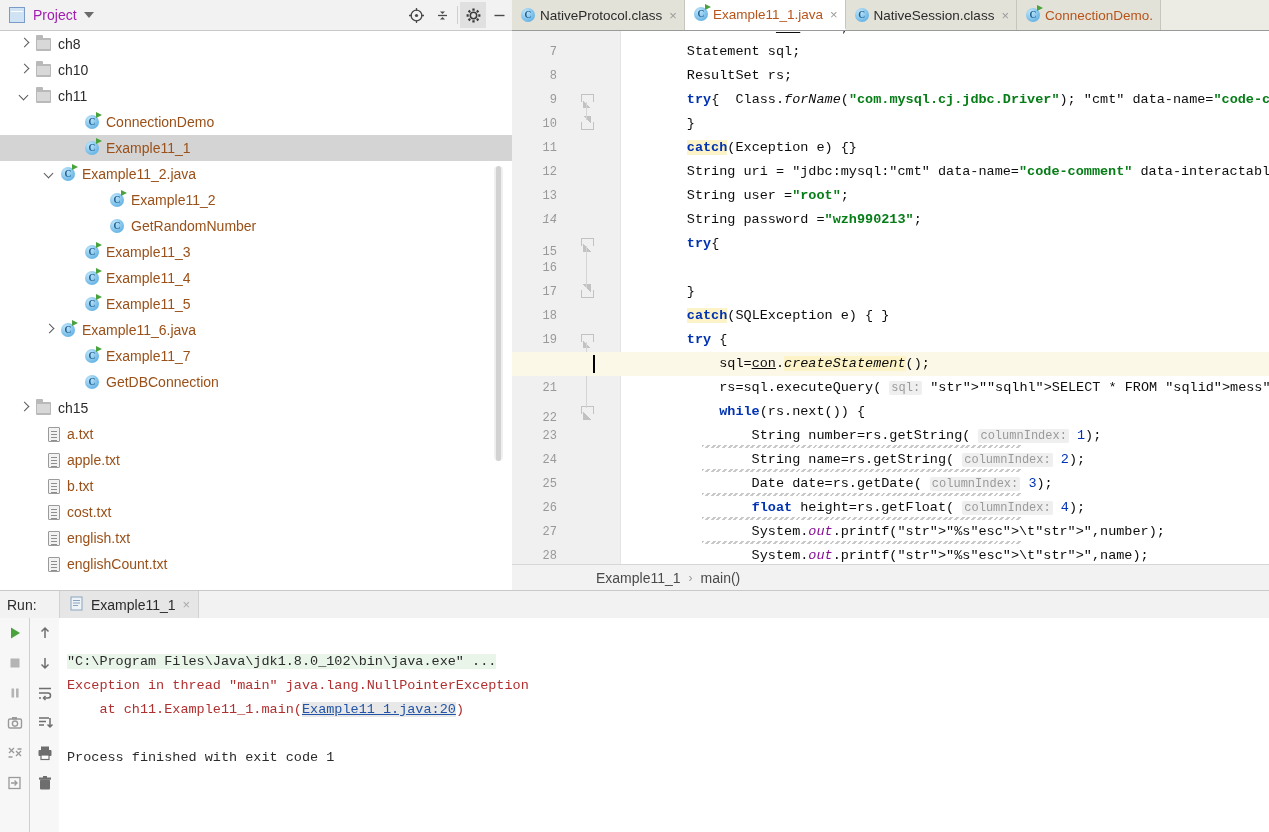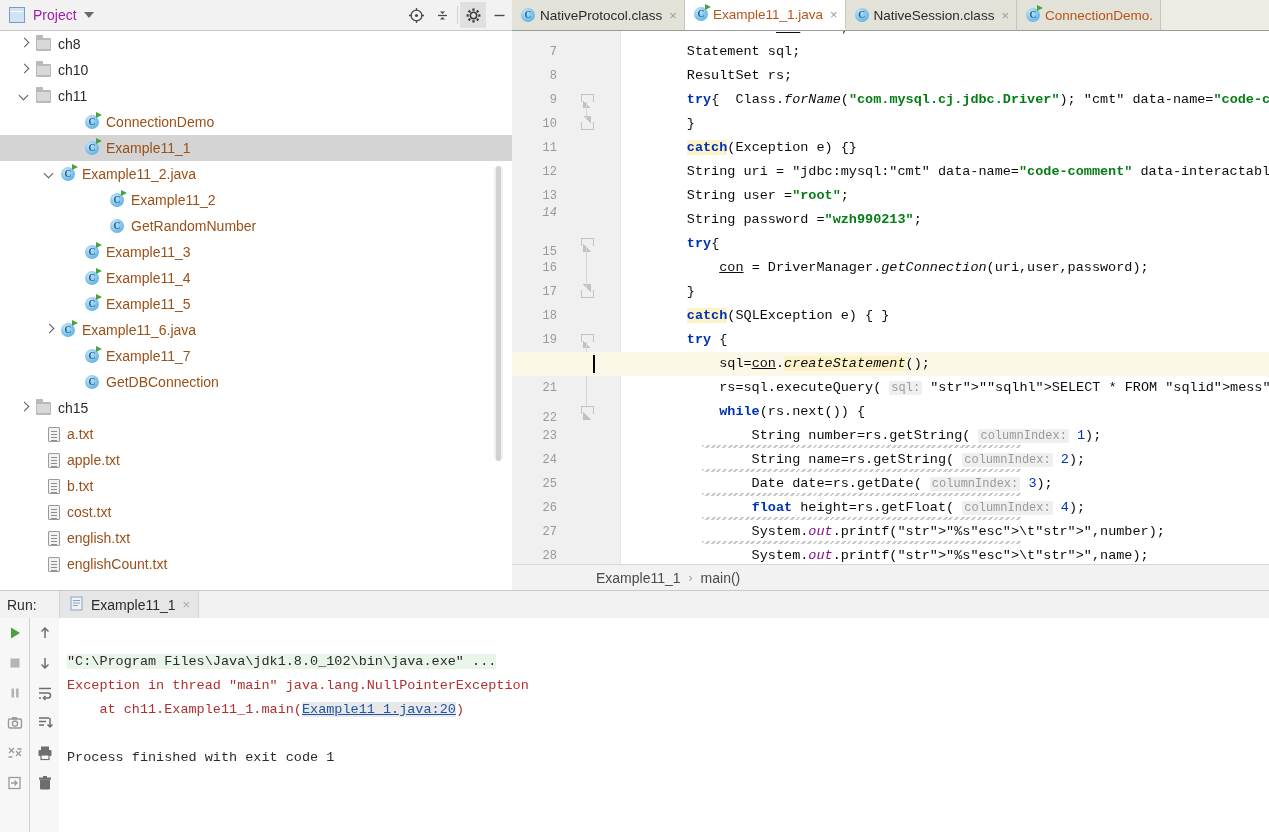--- a/index.html
+++ b/index.html
@@ -353,21 +353,21 @@
         <div class="num" style="top: -15px; line-height: 24px; height: 24px;">6</div>
         <div class="num" style="top: 9px; line-height: 24px; height: 24px;">7</div>
         <div class="num" style="top: 33px; line-height: 24px; height: 24px;">8</div>
         <div class="num" style="top: 57px; line-height: 24px; height: 24px;">9</div>
         <div class="fold start" style="top: 61px;"></div>
         <div class="num" style="top: 81px; line-height: 24px; height: 24px;">10</div>
         <div class="fold end" style="top: 85px;"></div>
         <div class="num" style="top: 105px; line-height: 24px; height: 24px;">11</div>
         <div class="num" style="top: 129px; line-height: 24px; height: 24px;">12</div>
         <div class="num" style="top: 153px; line-height: 24px; height: 24px; text-align: right;">13</div>
-        <div class="num" style="top: 170px; line-height: 24px; height: 24px; font-style: italic;">14</div>
+        <div class="num" style="top: 177px; line-height: 24px; height: 24px; font-style: italic;">14</div>
         <div class="num" style="top: 209px; line-height: 24px; height: 24px;">15</div>
         <div class="fold start" style="top: 205px;"></div>
         <div class="num" style="top: 225px; line-height: 24px; height: 24px;">16</div>
         <div class="num" style="top: 249px; line-height: 24px; height: 24px;">17</div>
         <div class="fold end" style="top: 253px;"></div>
         <div class="num" style="top: 273px; line-height: 24px; height: 24px;">18</div>
         <div class="num" style="top: 297px; line-height: 24px; height: 24px;">19</div>
         <div class="fold start" style="top: 301px;"></div>
         <div class="num" style="top: 321px; line-height: 24px; height: 24px;">20</div>
         <div class="num" style="top: 345px; line-height: 24px; height: 24px;">21</div>
@@ -386,21 +386,20 @@
   <div class="codeline" style="top: -15px;">        Connection <span class="fld">con</span> <span class="kw">null</span>;</div>
       <div class="codeline" style="top: 9px;">        Statement sql;</div>
       <div class="codeline" style="top: 33px;">        ResultSet rs;</div>
       <div class="codeline" style="top: 57px;">        <span class="kw">try</span>{  Class.<span class="mth">forName</span>(<span class="str">"com.mysql.cj.jdbc.Driver"</span>); <span class="&lt;span">"cmt"</span> data-name=<span class="str">"code-comment"</span> data-interactable=&gt;//加载JDBC_MySQL驱动</div>
       <div class="codeline" style="top: 81px;">        }</div>
       <div class="codeline" style="top: 105px;">        <span class="kw warnbg">catch</span>(Exception e) {}</div>
       <div class="codeline" style="top: 129px;">        String uri = "jdbc:mysql:<span class="&lt;span">"cmt"</span> data-name=<span class="str">"code-comment"</span> data-interactable=&gt;//localhost:3306/students?useSSL=true";</div>
       <div class="codeline" style="top: 153px;">        String user =<span class="str">"root"</span>;</div>
       <div class="codeline" style="top: 177px;">        String password =<span class="str">"wzh990213"</span>;</div>
       <div class="codeline" style="top: 201px;">        <span class="kw">try</span>{</div>
-      <div class="codeline" style="top: 225px;">            <span class="fld">con</span> = DriverManager.<span class="mth">getConnection</span>(uri,user,password);</div>
       <div class="codeline" style="top: 249px;">        }</div>
       <div class="codeline" style="top: 273px;">        <span class="kw warnbg">catch</span>(SQLException e) { }</div>
       <div class="codeline" style="top: 297px;">        <span class="kw">try</span> {</div>
       <div class="codeline hl" style="top: 321px;">            sql=<span class="fld">con</span>.<span class="mth warnbg">createStatement</span>();</div>
       <div class="codeline" style="top: 345px;">            rs=sql.executeQuery( <span class="hint">sql:</span> <span class="&lt;span">"str"</span>&gt;"<span class="&lt;span">"sqlhl"</span>&gt;SELECT * FROM <span class="&lt;span">"sqlid"</span>&gt;mess<span class="&lt;span">"str"</span>&gt;");</div>
       <div class="codeline" style="top: 369px;">            <span class="kw">while</span>(rs.next()) {</div>
       <div class="codeline" style="top: 393px;">                String number=rs.getString( <span class="hint">columnIndex:</span> <span class="num-lit">1</span>);</div>
       <div class="squiggle" style="top: 414px; left: 190px; width: 320px;"></div>
       <div class="codeline" style="top: 417px;">                String name=rs.getString( <span class="hint">columnIndex:</span> <span class="num-lit">2</span>);</div>
       <div class="squiggle" style="top: 438px; left: 190px; width: 320px;"></div>

